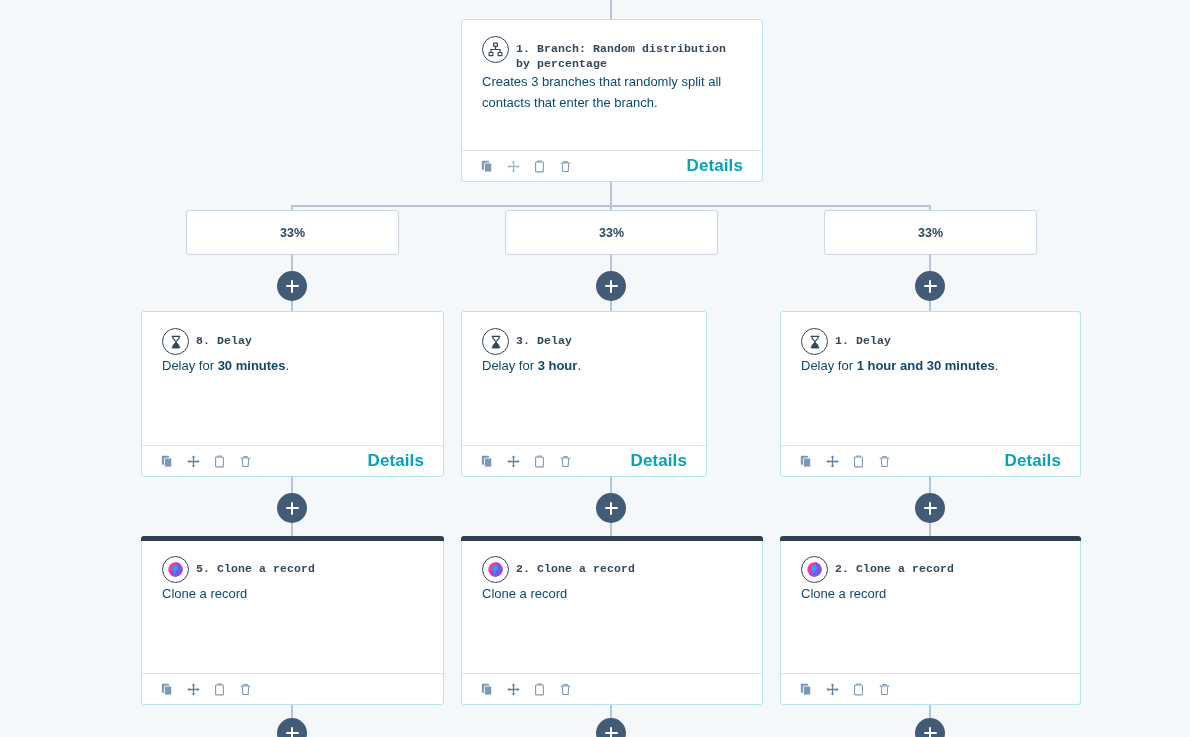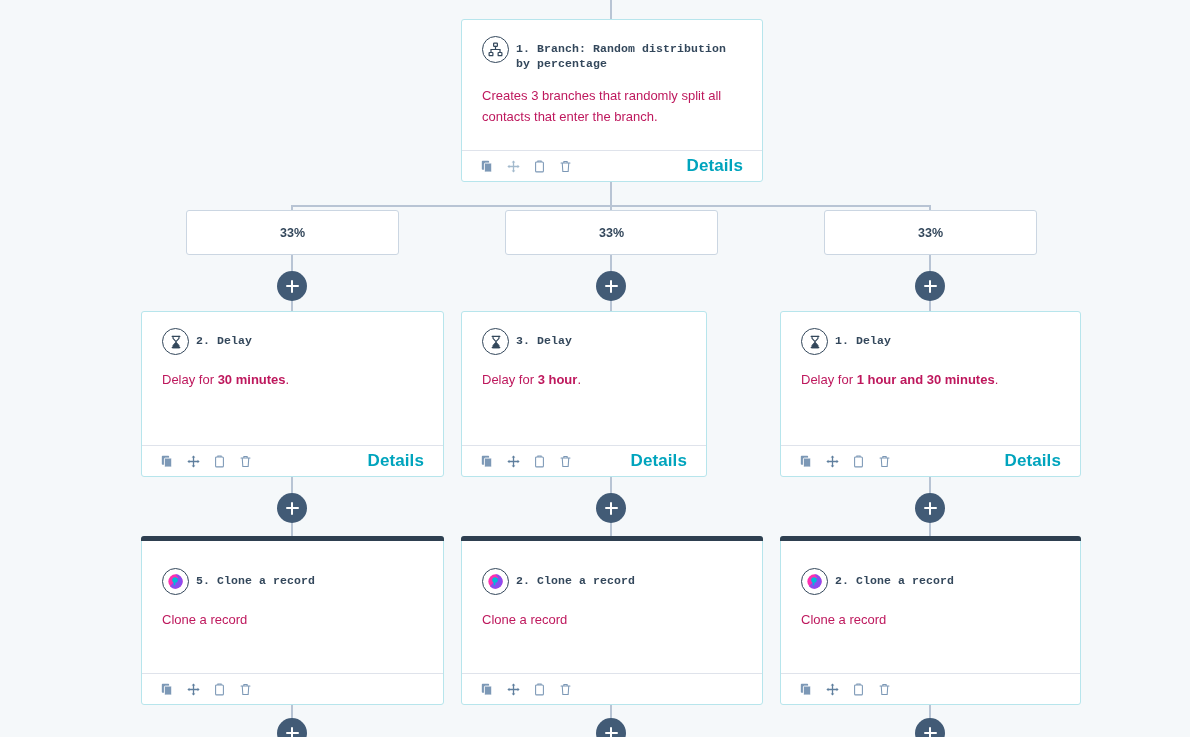--- a/index.html
+++ b/index.html
@@ -78,21 +78,21 @@
     top: -1px;
     height: 5px;
     background: #2e3f50;
     border-radius: 3px 3px 0 0;
   }
 
   .card-body {
     flex: 1;
     padding: 17px 20px 10px 20px;
   }
-  .card.topbar .card-body { padding-top: 32px; }
+  .card.topbar .card-body { padding-top: 20px; }
 
   .card-head {
     display: flex;
     align-items: flex-start;
     gap: 7px;
     font-family: Liberation Mono, monospace;
   }
 
   .icon-circle {
     width: 27px;
@@ -115,22 +115,21 @@
     font-weight: bold;
     line-height: 15px;
     color: #33475b;
     padding-top: 4px;
     letter-spacing: 0.1px;
   }
 
   .card-desc {
     font-size: 13px;
     line-height: 21px;
-    color: #be185d;
-    margin-top: 14px;
+    color: #0c4a6e;
     font-weight: normal;
   }
   .card-desc b { font-weight: bold; }
 
   .card-footer {
     height: 31px;
     border-top: 1px solid #dfe3eb;
     display: flex;
     align-items: center;
     justify-content: space-between;
@@ -261,21 +260,21 @@
   <div class="card" style="left:141px; top:311px; width:303px; height:166px;">
     <div class="card-body">
       <div class="card-head">
         <span class="icon-circle">
           <svg width="14" height="14" viewBox="0 0 16 16" fill="none" stroke="#33475b" stroke-width="1.3" stroke-linecap="round" stroke-linejoin="round">
               <path d="M3.6 1.6 h8.8 M3.6 14.4 h8.8"></path>
               <path d="M4.6 1.6 v2.2 L8 7.6 l3.4 -3.8 v-2.2"></path>
               <path d="M4.6 14.4 v-2.2 L8 8.4 l3.4 3.8 v2.2 z" fill="#33475b"></path>
             </svg>
         </span>
-        <div class="card-title">2. Delay</div>
+        <div class="card-title">8. Delay</div>
       </div>
       <div class="card-desc"><span>Delay for </span><b>30 minutes</b><span>.</span></div>
     </div>
     <div class="card-footer">
       <div class="footer-icons">
         <span class="fi">
             <svg width="13" height="13" viewBox="0 0 16 16">
               <rect x="1" y="1" width="9" height="11" rx="1" fill="#7c98b6"></rect>
               <rect x="4.2" y="3.8" width="9" height="11" rx="1" fill="#7c98b6" stroke="#ffffff" stroke-width="1.1"></rect>
             </svg>

